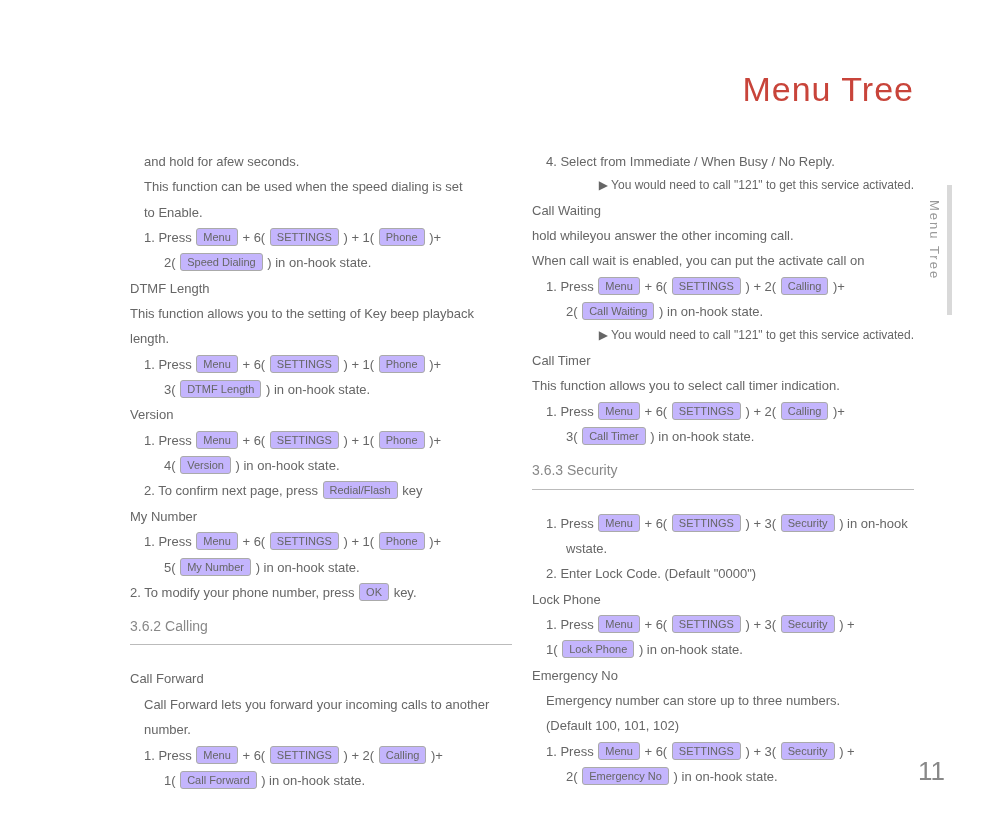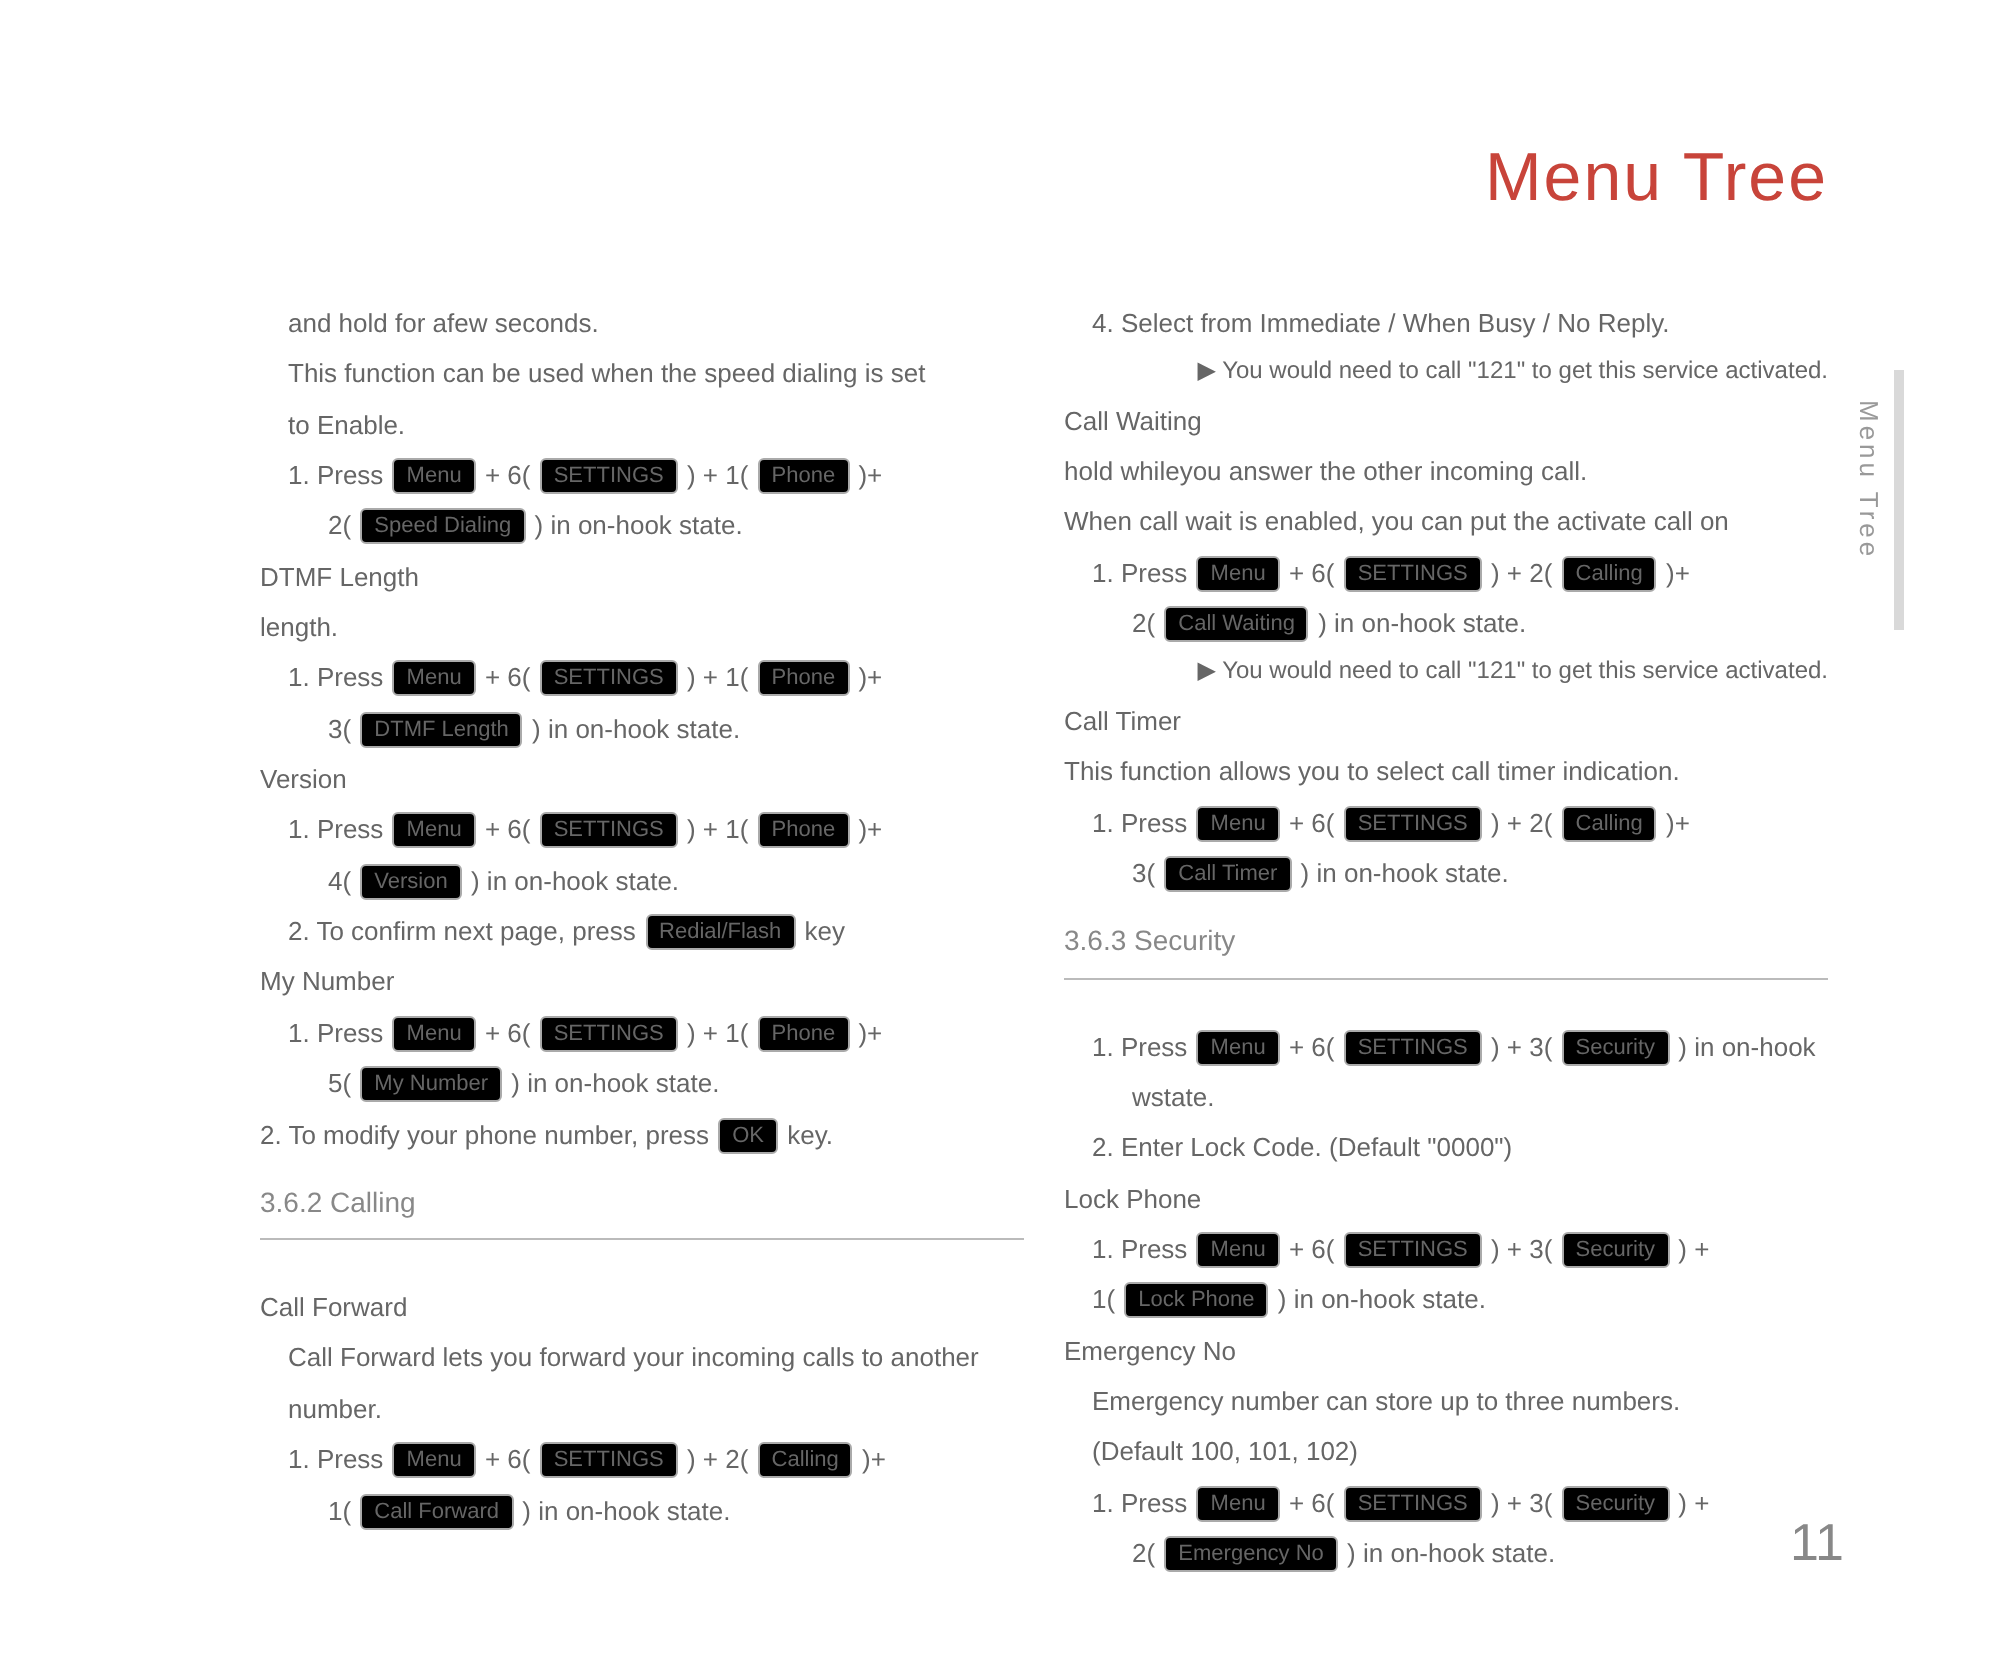--- a/index.html
+++ b/index.html
@@ -34,21 +34,21 @@
     color: #666;
   }
   .col { flex: 1; }
   .key {
     display: inline-block;
     border: 1px solid #aaa;
     border-radius: 3px;
     padding: 0 6px;
     font-size: 11px;
     color: #666;
-    background: #000000;
+    background: #c4b5fd;
     line-height: 16px;
     vertical-align: 1px;
     margin: 0 1px;
   }
   .section-heading {
     color: #888;
     font-size: 14px;
     border-bottom: 1px solid #bbb;
     padding-bottom: 4px;
     margin: 8px 0 21px 0;
@@ -67,21 +67,21 @@
   .side-tab {
     position: absolute;
     right: 52px;
     top: 185px;
     width: 5px;
     height: 130px;
     background: #d9d9d9;
   }
   .page-num {
     position: absolute;
-    right: 82px;
+    right: 59px;
     bottom: 40px;
     font-size: 26px;
     color: #888;
     margin-left: 48px;
   }
   .arrow { font-size: 12px; text-align: right; }
 </style>
 </head>
 <body>
 
@@ -98,20 +98,21 @@
       <div class="indent1">This function can be used when the speed dialing is set</div>
       <div class="indent1">to Enable.</div>
       <div class="indent1">
         <span>1. Press </span><span class="key">Menu</span><span> + 6( </span><span class="key">SETTINGS</span><span> ) + 1( </span><span class="key">Phone</span><span> )+</span>
       </div>
       <div class="indent2">
         <span>2( </span><span class="key">Speed Dialing</span><span> ) in on-hook state.</span>
       </div>
 
       <div>DTMF Length</div>
+      <div>This function allows you to the setting of Key beep playback</div>
       <div>length.</div>
       <div class="indent1">
         <span>1. Press </span><span class="key">Menu</span><span> + 6( </span><span class="key">SETTINGS</span><span> ) + 1( </span><span class="key">Phone</span><span> )+</span>
       </div>
       <div class="indent2">
         <span>3( </span><span class="key">DTMF Length</span><span> ) in on-hook state.</span>
       </div>
 
       <div>Version</div>
       <div class="indent1">

